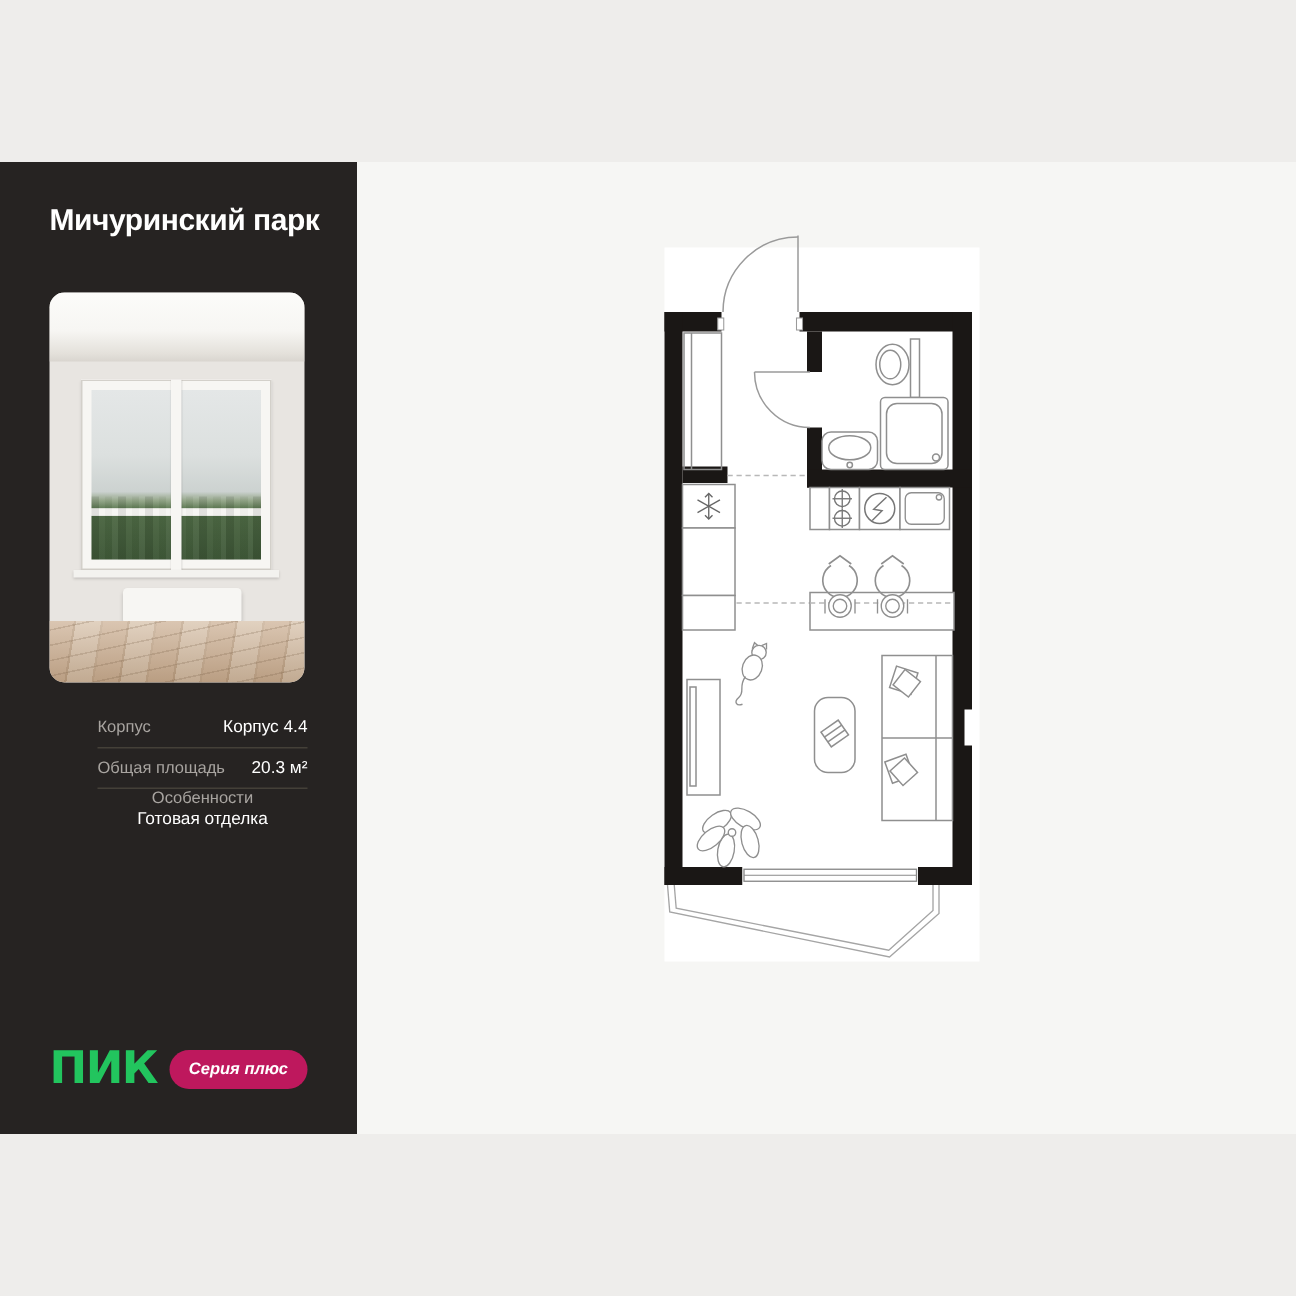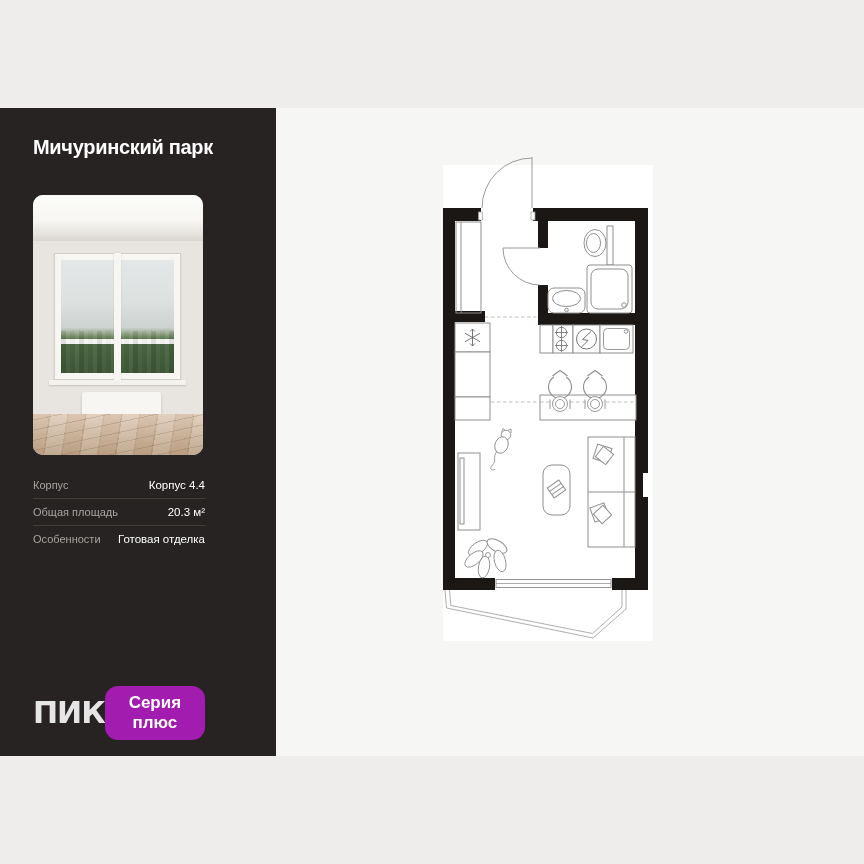--- a/index.html
+++ b/index.html
@@ -3,21 +3,21 @@
 <meta charset="utf-8">
 <style>
   html,body{margin:0;padding:0;}
   body{
     width:864px;height:864px;position:relative;overflow:hidden;
     background:#eeedeb;
     font-family:"Liberation Sans", sans-serif;
     -webkit-font-smoothing:antialiased;
   }
   .card{position:absolute;top:108px;left:0;width:864px;height:648px;background:#f6f6f4;}
-  .sidebar{position:absolute;top:0;left:0;width:276px;height:648px;background:#262322;}
+  .sidebar{position:absolute;top:0;left:0;width:238px;height:648px;background:#262322;}
   .title{position:absolute;left:33px;top:28px;margin:0;color:#ffffff;font-size:20px;font-weight:700;letter-spacing:-0.3px;}
 
   
   .photo{position:absolute;left:33px;top:87px;width:170px;height:260px;border-radius:10px;overflow:hidden;background:#e8e5e1;}
   .ph-ceiling{position:absolute;top:0;left:0;right:0;height:46px;background:linear-gradient(#fcfcfa 0%,#f7f6f3 55%,#e4e1db 88%,#d9d5cf 100%);}
   .ph-window{position:absolute;left:21px;top:58px;width:127px;height:127px;background:#f7f6f3;box-shadow:inset 0 0 0 1px #d3d0ca,0 1px 2px rgba(0,0,0,.10);}
   .ph-glass{position:absolute;left:7px;top:7px;right:7px;bottom:7px;
     background:linear-gradient(#e4e7e7 0%,#dce0df 38%,#ccd2d0 60%,#94a689 65%,#617c56 69.5%,#f6f5f2 70%,#f6f5f2 74%,#4b6642 74.5%,#3e5737 100%);}
   .ph-glass::after{content:"";position:absolute;left:0;bottom:0;width:100%;height:37%;
     background:repeating-linear-gradient(90deg,rgba(0,0,0,.16) 0 5px,rgba(255,255,255,.05) 5px 9px,rgba(0,0,0,.05) 9px 14px,rgba(255,255,255,.09) 14px 18px);
@@ -27,29 +27,29 @@
   .ph-radiator{position:absolute;left:49px;top:197px;width:79px;height:24px;background:#f7f6f3;border-radius:3px;box-shadow:0 2px 3px rgba(0,0,0,.18);}
   .ph-floor{position:absolute;left:0;bottom:0;width:100%;height:41px;
     background:
       repeating-linear-gradient(-12deg,rgba(110,85,60,0) 0 9px,rgba(110,85,60,.20) 9px 10px),
       linear-gradient(rgba(255,255,255,.28),rgba(120,92,66,.22)),
       repeating-linear-gradient(99deg,#ccb094 0 16px,#bb9f82 16px 17.5px,#d6c0a8 17.5px 34px,#c2a78b 34px 35.5px);}
 
   
   .specs{position:absolute;left:33px;top:364px;width:172px;}
   .spec-row{height:26px;display:flex;justify-content:space-between;align-items:center;border-bottom:1px solid #454света;}
-  .spec-row{border-bottom:1px solid #444038;}
-  .spec-row:last-child{border-bottom:none;}
+  .spec-row{border-bottom:1px solid #444038;margin-left:32px;}
+  .spec-row:last-child{border-bottom:none;flex-direction:column;}
   .spec-label{color:#a8a4a0;font-size:11px;}
   .spec-value{color:#ffffff;font-size:11.5px;font-weight:400;}
 
   
   .side-footer{position:absolute;left:33px;top:590px;width:172px;height:30px;display:flex;justify-content:space-between;align-items:center;}
-  .logo{font-size:30px;font-weight:800;color:#e5e5e5;letter-spacing:-1px;line-height:1;cursor:pointer;font-family:"DejaVu Sans",sans-serif;}
-  .series-btn{border:none;background:#a21caf;color:#ffffff;font-weight:700;font-size:17px;padding:7px 13px;border-radius:13px;cursor:pointer;font-family:"Liberation Sans",sans-serif;}
+  .logo{font-size:30px;font-weight:800;color:#22c55e;letter-spacing:-1px;line-height:1;cursor:pointer;font-family:"DejaVu Sans",sans-serif;}
+  .series-btn{border:none;background:#be185d;color:#ffffff;font-weight:700;font-size:11px;padding:7px 13px;border-radius:13px;cursor:pointer;font-family:"Liberation Sans",sans-serif;font-style:italic;}
 
   
   .plan{position:absolute;left:440px;top:47px;width:216px;height:490px;}
 </style>
 </head>
 <body>
 
 <div class="card">
 
   <aside class="sidebar">

